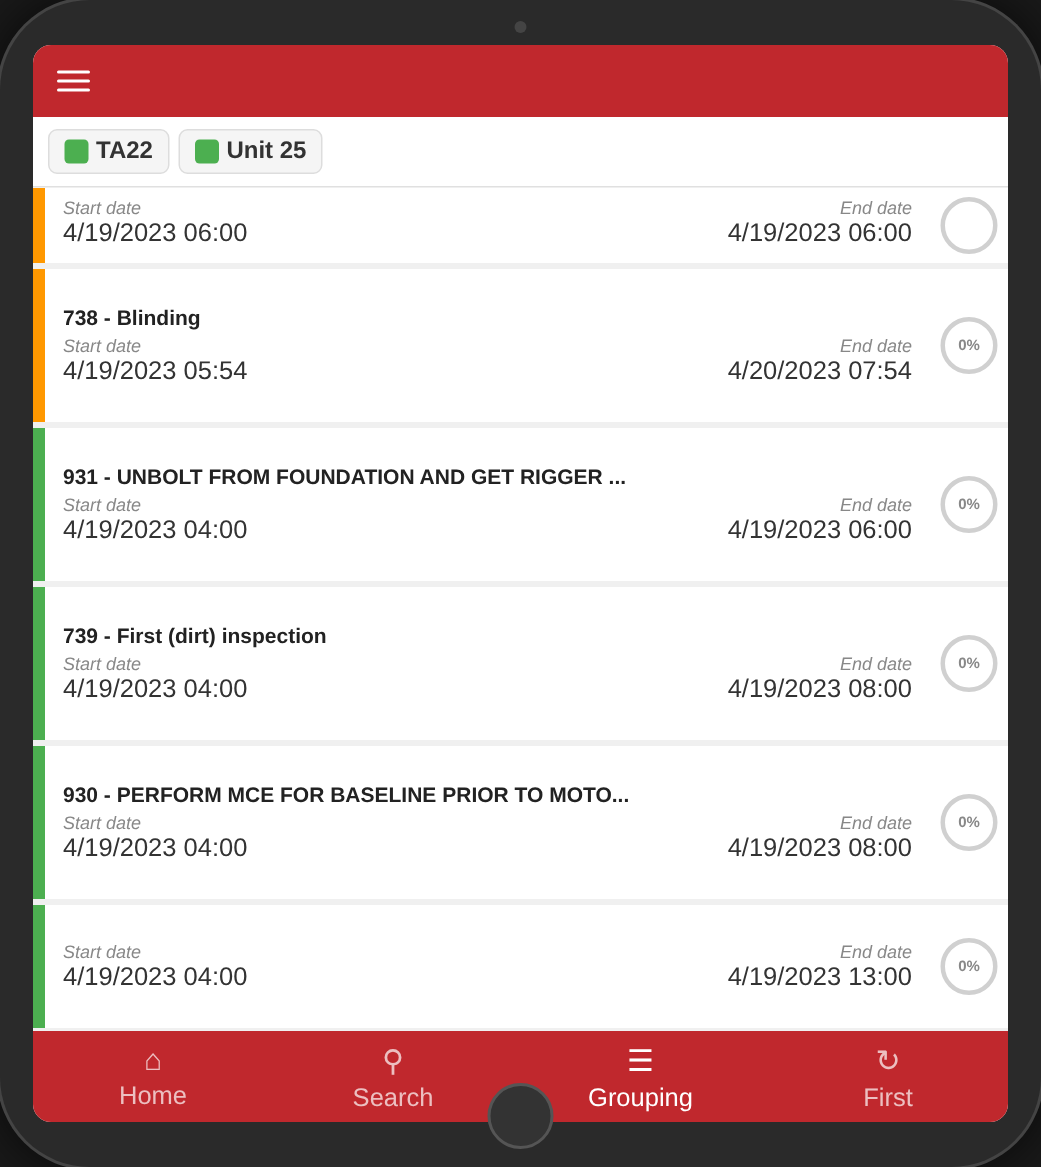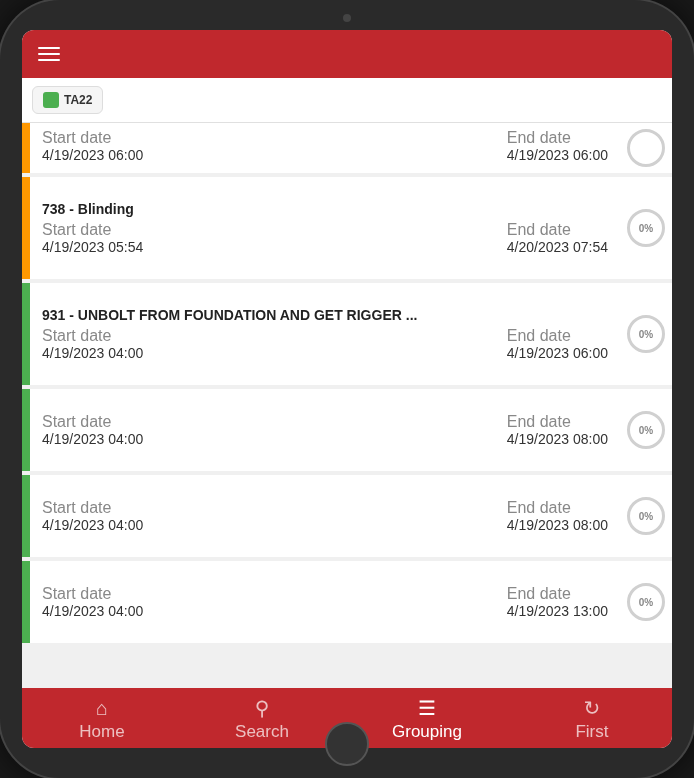--- a/index.html
+++ b/index.html
@@ -93,21 +93,21 @@
     }
 
     .tab-chip {
       display: flex;
       align-items: center;
       gap: 5px;
       padding: 5px 10px;
       border-radius: 6px;
       background: #f5f5f5;
       border: 1px solid #ddd;
-      font-size: 12px;
+      font-size: 16px;
       font-weight: bold;
       color: #333;
       white-space: nowrap;
       cursor: pointer;
     }
 
     .tab-chip-color {
       width: 16px;
       height: 16px;
       border-radius: 3px;
@@ -153,30 +153,31 @@
       font-size: 11px;
     }
 
     .item-date-group {
       display: flex;
       flex-direction: column;
     }
 
     .date-label {
       color: #888;
-      font-size: 16px;
+      font-style: italic;
+      font-size: 12px;
     }
 
     .date-value {
       color: #333;
-      font-size: 14px;
+      font-size: 17px;
     }
 
     .date-end {
-      text-align: left;
+      text-align: right;
     }
 
     .item-progress {
       display: flex;
       align-items: center;
       justify-content: center;
       width: 52px;
       flex-shrink: 0;
       padding: 6px;
     }
@@ -254,20 +255,24 @@
         <div class="hamburger-line"></div>
         <div class="hamburger-line"></div>
       </div>
     </div>
 
     <div class="tab-bar">
       <div class="tab-chip">
         <div class="tab-chip-color" style="background:#4caf50;"></div>
         <span>TA22</span>
       </div>
+      <div class="tab-chip">
+        <div class="tab-chip-color" style="background:#4caf50;"></div>
+        <span>Unit 25</span>
+      </div>
     </div>
 
     <div class="content-area">
 
       <div class="list-item list-item-simple">
         <div class="item-left-bar" style="background:#ff9800;"></div>
         <div class="item-body">
           <div class="item-dates">
             <div class="item-date-group">
               <span class="date-label">Start date</span>
@@ -320,39 +325,41 @@
           </div>
         </div>
         <div class="item-progress">
           <div class="progress-circle">0%</div>
         </div>
       </div>
 
       <div class="list-item">
         <div class="item-left-bar" style="background:#4caf50;"></div>
         <div class="item-body">
+          <div class="item-title">739 - First (dirt) inspection</div>
           <div class="item-dates">
             <div class="item-date-group">
               <span class="date-label">Start date</span>
               <span class="date-value">4/19/2023 04:00</span>
             </div>
             <div class="item-date-group date-end">
               <span class="date-label">End date</span>
               <span class="date-value">4/19/2023 08:00</span>
             </div>
           </div>
         </div>
         <div class="item-progress">
           <div class="progress-circle">0%</div>
         </div>
       </div>
 
       <div class="list-item">
         <div class="item-left-bar" style="background:#4caf50;"></div>
         <div class="item-body">
+          <div class="item-title">930 - PERFORM MCE FOR BASELINE PRIOR TO MOTO...</div>
           <div class="item-dates">
             <div class="item-date-group">
               <span class="date-label">Start date</span>
               <span class="date-value">4/19/2023 04:00</span>
             </div>
             <div class="item-date-group date-end">
               <span class="date-label">End date</span>
               <span class="date-value">4/19/2023 08:00</span>
             </div>
           </div>

